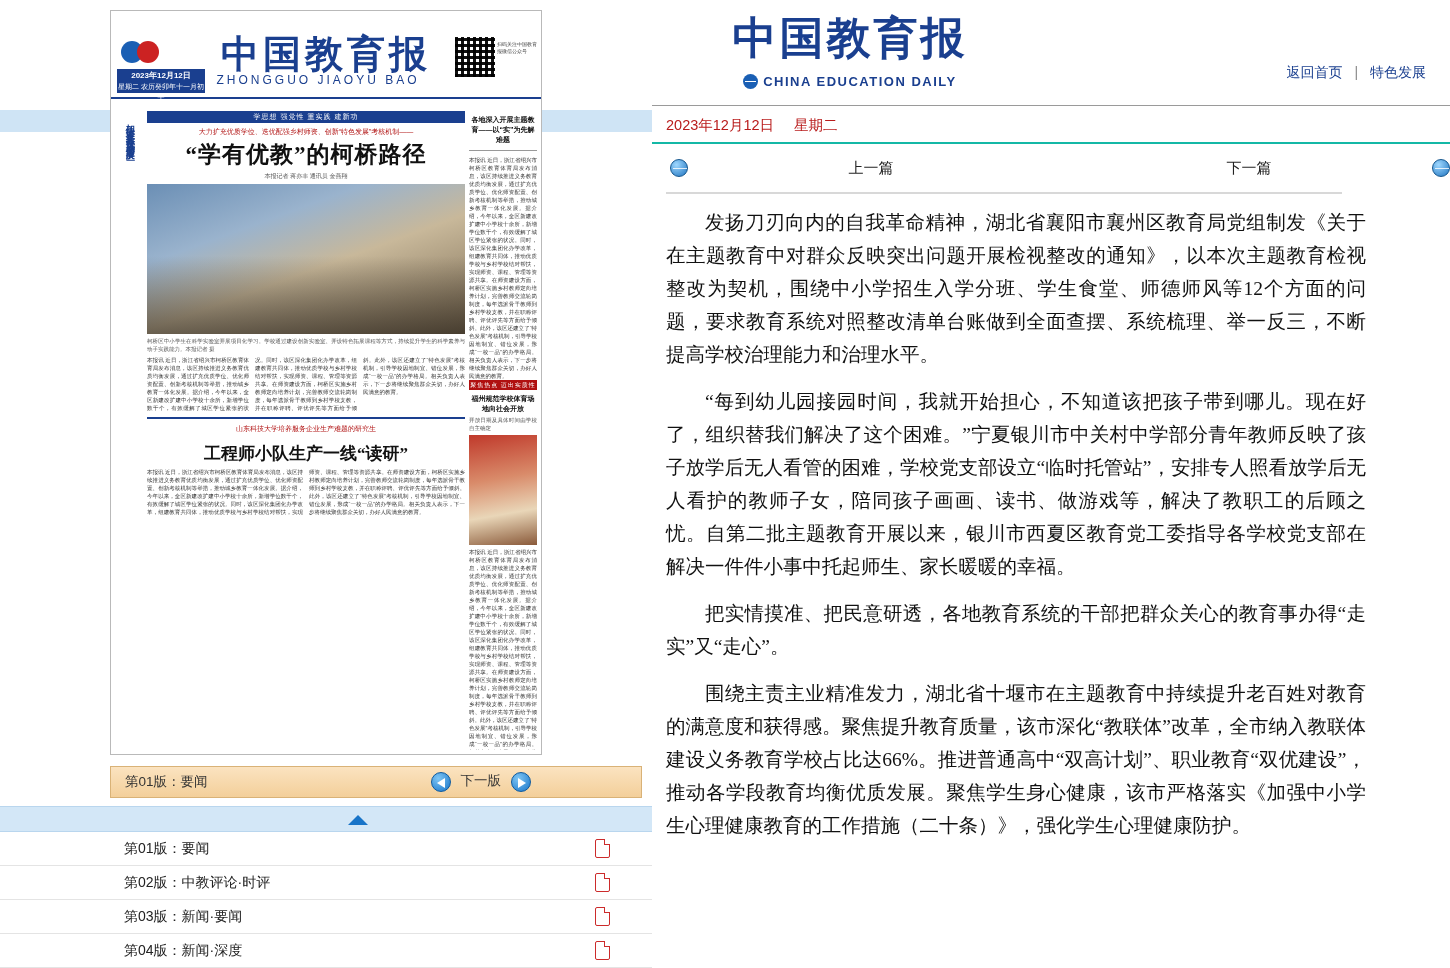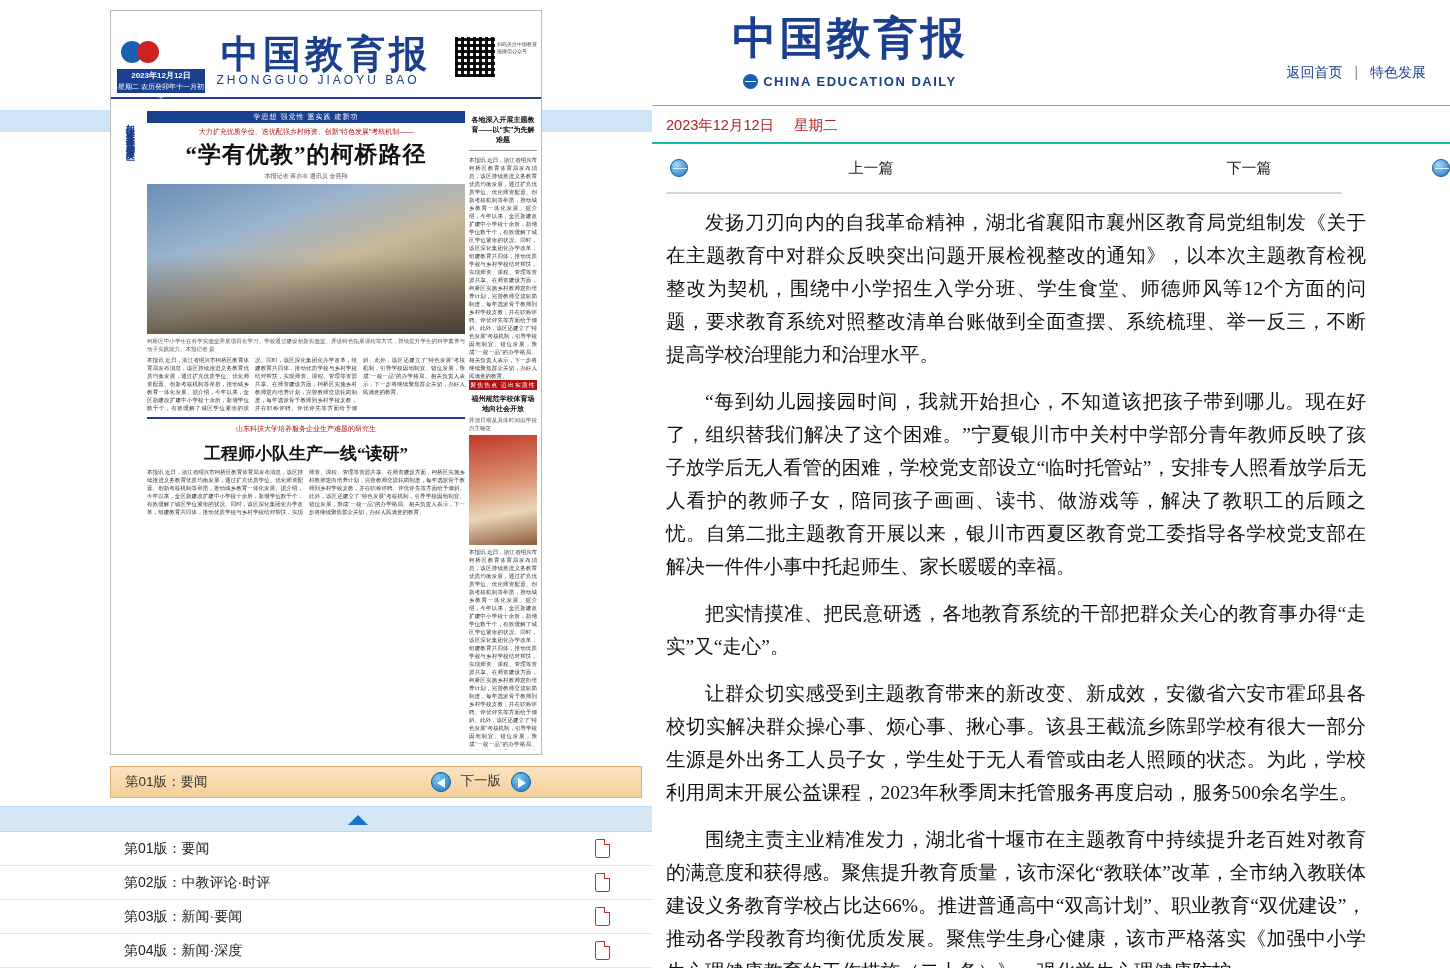--- a/index.html
+++ b/index.html
@@ -474,17 +474,16 @@
       <span class="nv-sp"></span>
       <a href="#" class="nv-link">下一篇</a>
       <span class="globe-btn"></span>
     </div>
     <div id="divider"></div>
 
     <div id="article">
       <p>发扬刀刃向内的自我革命精神，湖北省襄阳市襄州区教育局党组制发《关于在主题教育中对群众反映突出问题开展检视整改的通知》，以本次主题教育检视整改为契机，围绕中小学招生入学分班、学生食堂、师德师风等12个方面的问题，要求教育系统对照整改清单台账做到全面查摆、系统梳理、举一反三，不断提高学校治理能力和治理水平。</p>
       <p>“每到幼儿园接园时间，我就开始担心，不知道该把孩子带到哪儿。现在好了，组织替我们解决了这个困难。”宁夏银川市中关村中学部分青年教师反映了孩子放学后无人看管的困难，学校党支部设立“临时托管站”，安排专人照看放学后无人看护的教师子女，陪同孩子画画、读书、做游戏等，解决了教职工的后顾之忧。自第二批主题教育开展以来，银川市西夏区教育党工委指导各学校党支部在解决一件件小事中托起师生、家长暖暖的幸福。</p>
       <p>把实情摸准、把民意研透，各地教育系统的干部把群众关心的教育事办得“走实”又“走心”。</p>
-      <p>让群众切实感受到主题教育带来的新改变、新成效，安徽省六安市霍邱县各校切实解决群众操心事、烦心事、揪心事。该县王截流乡陈郢学校有很大一部分生源是外出务工人员子女，学生处于无人看管或由老人照顾的状态。为此，学校利用周末开展公益课程，2023年秋季周末托管服务再度启动，服务500余名学生。</p>
       <p>围绕主责主业精准发力，湖北省十堰市在主题教育中持续提升老百姓对教育的满意度和获得感。聚焦提升教育质量，该市深化“教联体”改革，全市纳入教联体建设义务教育学校占比达66%。推进普通高中“双高计划”、职业教育“双优建设”，推动各学段教育均衡优质发展。聚焦学生身心健康，该市严格落实《加强中小学生心理健康教育的工作措施（二十条）》，强化学生心理健康防护。</p>
     </div>
   </div>
 </div>
 
 </body></html>

